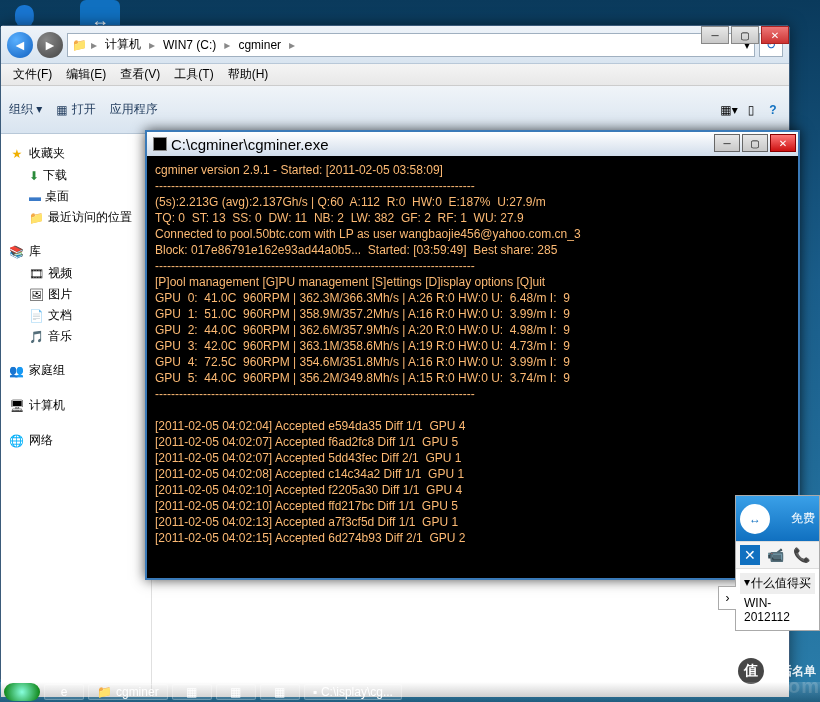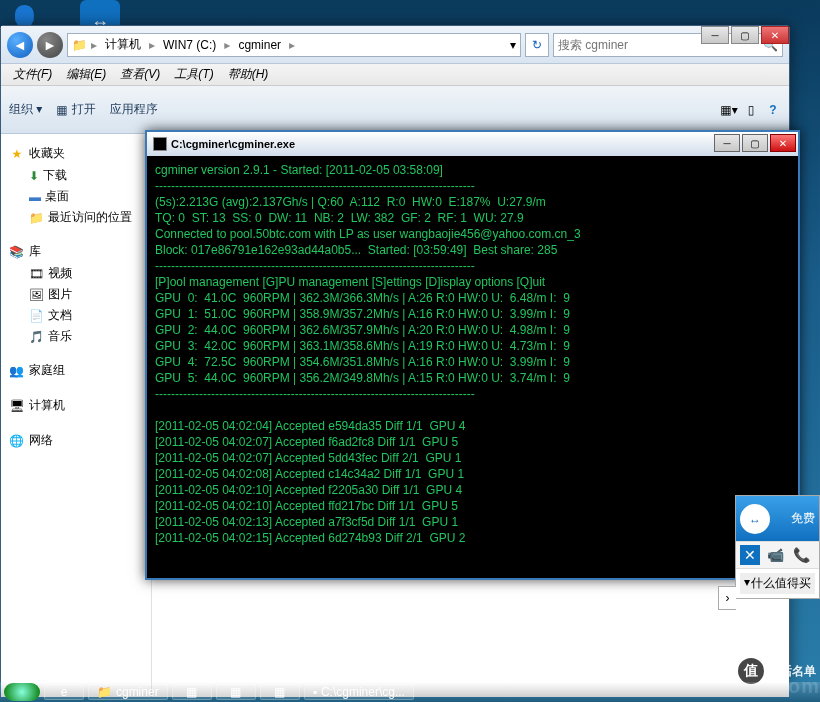--- a/index.html
+++ b/index.html
@@ -23,47 +23,47 @@
 .navbar { height:38px; background:linear-gradient(#eef3f9,#d8e4f0); display:flex; align-items:center; padding:4px 6px; gap:4px; border-bottom:1px solid #b8c8d8; }
 .navbtn { width:26px; height:26px; border-radius:50%; background:radial-gradient(circle at 35% 30%,#5ab0ff,#1060c0); display:flex; align-items:center; justify-content:center; color:#fff; font-size:14px; cursor:pointer; }
 .navbtn.fwd { background:radial-gradient(circle at 35% 30%,#888,#444); }
 .addressbar { flex:1; height:24px; background:#fff; border:1px solid #a0b0c0; display:flex; align-items:center; padding:0 4px; gap:4px; }
 .crumb { color:#000; padding:2px 4px; cursor:pointer; }
 .crumb-sep { color:#888; }
 .refreshbox { width:24px; height:24px; background:#fff; border:1px solid #a0b0c0; display:flex; align-items:center; justify-content:center; color:#1060c0; cursor:pointer; }
 .searchbox { width:230px; height:24px; background:#fff; border:1px solid #a0b0c0; display:flex; align-items:center; padding:0 4px; }
 .searchbox input { border:none; outline:none; flex:1; color:#888; font-size:12px; background:transparent; }
 .menubar { height:22px; background:linear-gradient(#f4f4f4,#e8e8e8); display:flex; align-items:center; padding:0 6px; gap:2px; border-bottom:1px solid #ccc; }
-.mitem { padding:2px 6px; cursor:pointer;font-style:italic; }
+.mitem { padding:2px 6px; cursor:pointer; }
 .toolbar { height:48px; background:linear-gradient(#f0f4f8,#d8e4f0); display:flex; align-items:center; padding:0 8px; gap:14px; border-bottom:1px solid #b8c8d8; position:relative; }
 .titem { cursor:pointer; display:flex; align-items:center; gap:4px; color:#1e395b; }
 .tright { position:absolute; right:6px; display:flex; gap:2px; }
 .tricon { width:20px; height:20px; display:flex; align-items:center; justify-content:center; cursor:pointer; border:1px solid transparent; }
 .body { display:flex; height:calc(100% - 90px); }
 .sidebar { width:150px; background:#fff; padding:8px 4px; overflow:auto; }
 .sgroup { margin-bottom:12px; }
 .sheader { display:flex; align-items:center; gap:4px; padding:3px 4px; cursor:pointer; }
 .sheader .ico { width:16px; height:16px; display:inline-flex; align-items:center; justify-content:center; }
 .sitem { display:flex; align-items:center; gap:4px; padding:2px 4px 2px 24px; cursor:pointer; }
 .content { flex:1; background:#fff; border-left:1px solid #e0e0e0; padding:8px; }
 .fileitem { display:flex; align-items:center; gap:6px; padding:2px; }
 .fileitem .fico { width:32px; height:32px; background:#8ac; display:flex; align-items:center; justify-content:center; color:#fff; font-size:16px; }
 .fileitem .fmeta { display:flex; flex-direction:column; font-size:11px; }
 .fileitem .ftype { color:#888; }
 
 
 .cmdwin { position:absolute; top:130px; left:145px; width:655px; height:450px; background:#000; border:2px solid #3a7ab8; box-shadow:0 0 12px rgba(0,0,0,.7); }
 .cmdtitle { height:24px; background:linear-gradient(#fff,#d0dcea); display:flex; align-items:center; padding:0 6px; gap:4px; position:relative; }
 .cmdtitle .cicon { width:14px; height:14px; background:#000; border:1px solid #888; }
-.cmdtext { font-size:11px;font-weight:bold; }
+.cmdtext { font-size:15px; }
 .cmdtbtns { position:absolute; right:2px; top:2px; display:flex; gap:2px; }
 .cmdtbtn { width:26px; height:18px; background:linear-gradient(#e8e8e8,#c8c8c8); border:1px solid #666; font-size:10px; display:flex; align-items:center; justify-content:center; cursor:pointer; }
 .cmdtbtn.x { background:linear-gradient(#f77,#c11); color:#fff; border-color:#800; }
 .cmdbody { padding:6px 8px; color:#c0c0c0; font-family:"Consolas","Courier New",monospace; font-size:12px; line-height:16px; white-space:pre; }
-.cmdline { color:#22c55e; }
+.cmdline { color:#fdba74; }
 .cmddash { letter-spacing:0; }
 
 
 .tvpanel { position:absolute; right:0; top:495px; width:85px; background:#fff; border:1px solid #aaa; font-size:11px; }
 .tvhead { height:45px; background:linear-gradient(#3aa0e8,#1070c0); display:flex; align-items:center; justify-content:space-between; padding:0 4px; color:#fff; }
 .tvlogo { width:30px; height:30px; border-radius:50%; background:#fff; display:flex; align-items:center; justify-content:center; color:#1070c0; font-weight:bold; }
 .tvbar { height:28px; background:#f4f4f4; border-top:1px solid #ddd; border-bottom:1px solid #ddd; display:flex; align-items:center; padding:0 4px; gap:8px; }
 .tvbar span { cursor:pointer; font-size:14px; color:#555; }
 .tvlist { padding:4px; }
 .tvlisthead { background:#eee; padding:2px 4px; display:flex; justify-content:space-between; }
@@ -117,24 +117,20 @@
       <span class="crumb">计算机</span>
       <span class="crumb-sep">▸</span>
       <span class="crumb">WIN7 (C:)</span>
       <span class="crumb-sep">▸</span>
       <span class="crumb">cgminer</span>
       <span class="crumb-sep">▸</span>
       <span style="flex:1"></span>
       <span>▾</span>
     </div>
     <div class="refreshbox">↻</div>
-    <div class="searchbox">
-      <input placeholder="搜索 cgminer" style="">
-      <span style="color:#1060c0;">🔍</span>
-    </div>
   </div>
   <div class="menubar">
     <span class="mitem">文件(F)</span>
     <span class="mitem">编辑(E)</span>
     <span class="mitem">查看(V)</span>
     <span class="mitem">工具(T)</span>
     <span class="mitem">帮助(H)</span>
   </div>
   <div class="toolbar">
     <span class="titem">组织 ▾</span>
@@ -244,20 +240,21 @@
   <div class="tvbar">
     <span style="background:#1070c0;color:#fff;padding:2px 4px;">✕</span>
     <span>📹</span>
     <span>📞</span>
   </div>
   <div class="tvlist">
     <div class="tvlisthead">
         <span>▾</span>
         <span>什么值得买</span>
       </div>
+    <div class="tventry">WIN-2012112</div>
   </div>
 </div>
 
 <div class="bitwm">BICuus.com</div>
 <div class="watermark">
   <div class="wcirc">值</div>
   <span>会话名单</span>
 </div>
 
 <div class="taskbar">
@@ -273,15 +270,15 @@
       <span>▦</span>
     </div>
   <div class="tbaritem icon">
       <span>▦</span>
     </div>
   <div class="tbaritem icon">
       <span>▦</span>
     </div>
   <div class="tbaritem">
       <span>▪</span>
-      <span>C:\cgminer\cg...</span>
+      <span>C:\isplay\cg...</span>
     </div>
 </div>
 
 </body></html>

